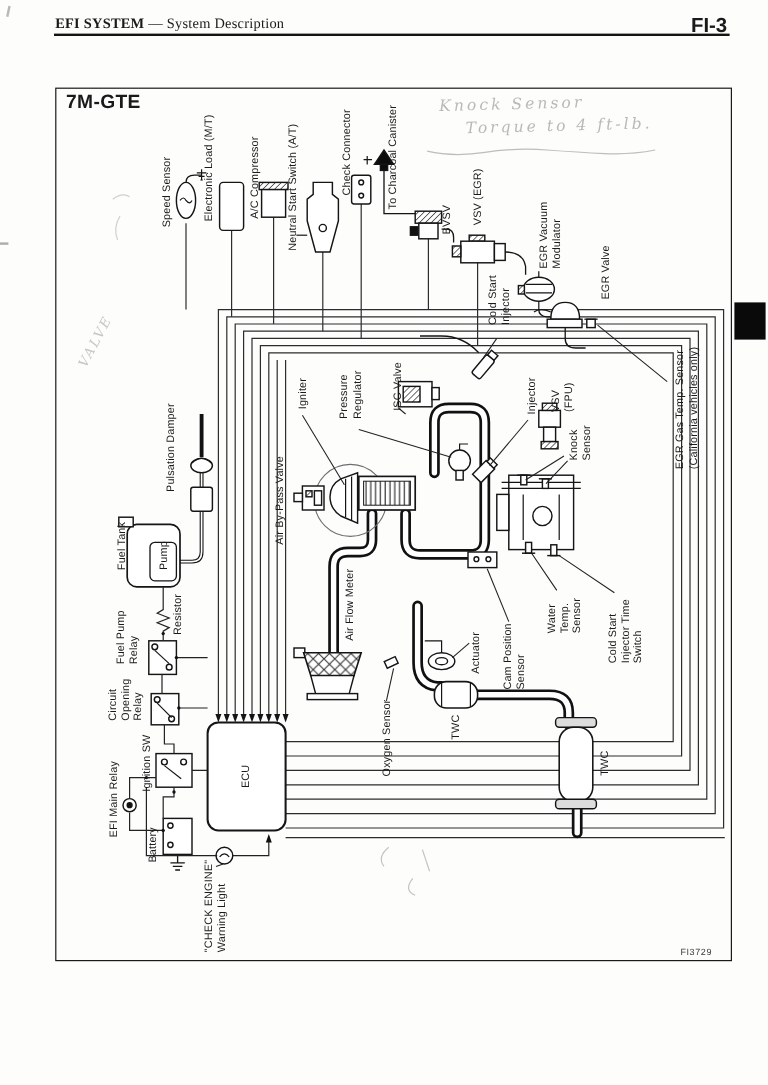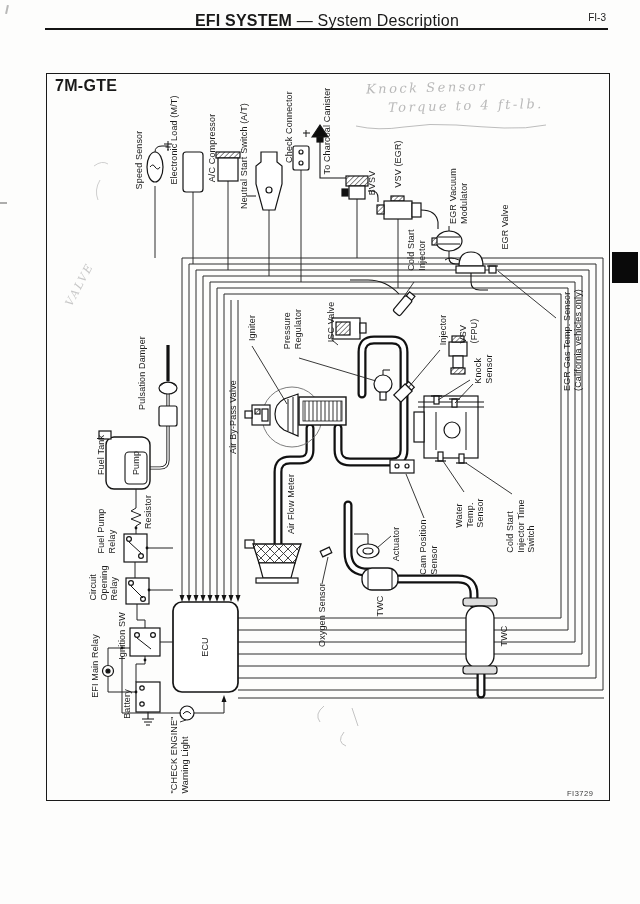--- a/index.html
+++ b/index.html
@@ -1,21 +1,21 @@
 <!DOCTYPE html>
 <html><head>
 <meta charset="utf-8">
 <style>
   html,body{margin:0;padding:0;background:#ffffff;}
   #stage{position:relative;width:640px;height:904px;background:#fdfdfc;overflow:hidden;
          font-family:"Liberation Sans",sans-serif;color:#1a1a1a;}
   
-  .hdr{position:absolute;top:12px;left:46px;width:562px;text-align:center;font-size:16px;letter-spacing:.2px;}
+  .hdr{position:absolute;top:12px;left:46px;width:562px;text-align:left;font-size:12px;letter-spacing:.2px;font-family:Liberation Serif, serif;}
   .hdr b{font-weight:bold;}
-  .pageno{position:absolute;top:12px;right:34px;font-size:10px;font-weight:normal;}
+  .pageno{position:absolute;top:12px;right:34px;font-size:17px;font-weight:bold;}
   .rule{position:absolute;top:28px;left:45px;width:563px;height:2px;background:#141414;}
   .title{position:absolute;top:39px;left:262px;width:336px;text-align:center;
          font-size:17px;font-weight:bold;letter-spacing:.4px;}
   
   .dbox{position:absolute;top:73px;left:46px;width:562px;height:726px;border:1.6px solid #1a1a1a;}
   .model{position:absolute;top:77px;left:55px;font-size:16px;font-weight:bold;letter-spacing:.3px;}
   .fig{position:absolute;top:789px;left:567px;font-size:7.5px;color:#3a3a3a;letter-spacing:.5px;}
   
   .dlabel{position:absolute;transform:translate(-50%,-50%) rotate(-90deg);
           font-size:9px;line-height:10.5px;letter-spacing:.15px;color:#1b1b1b;

